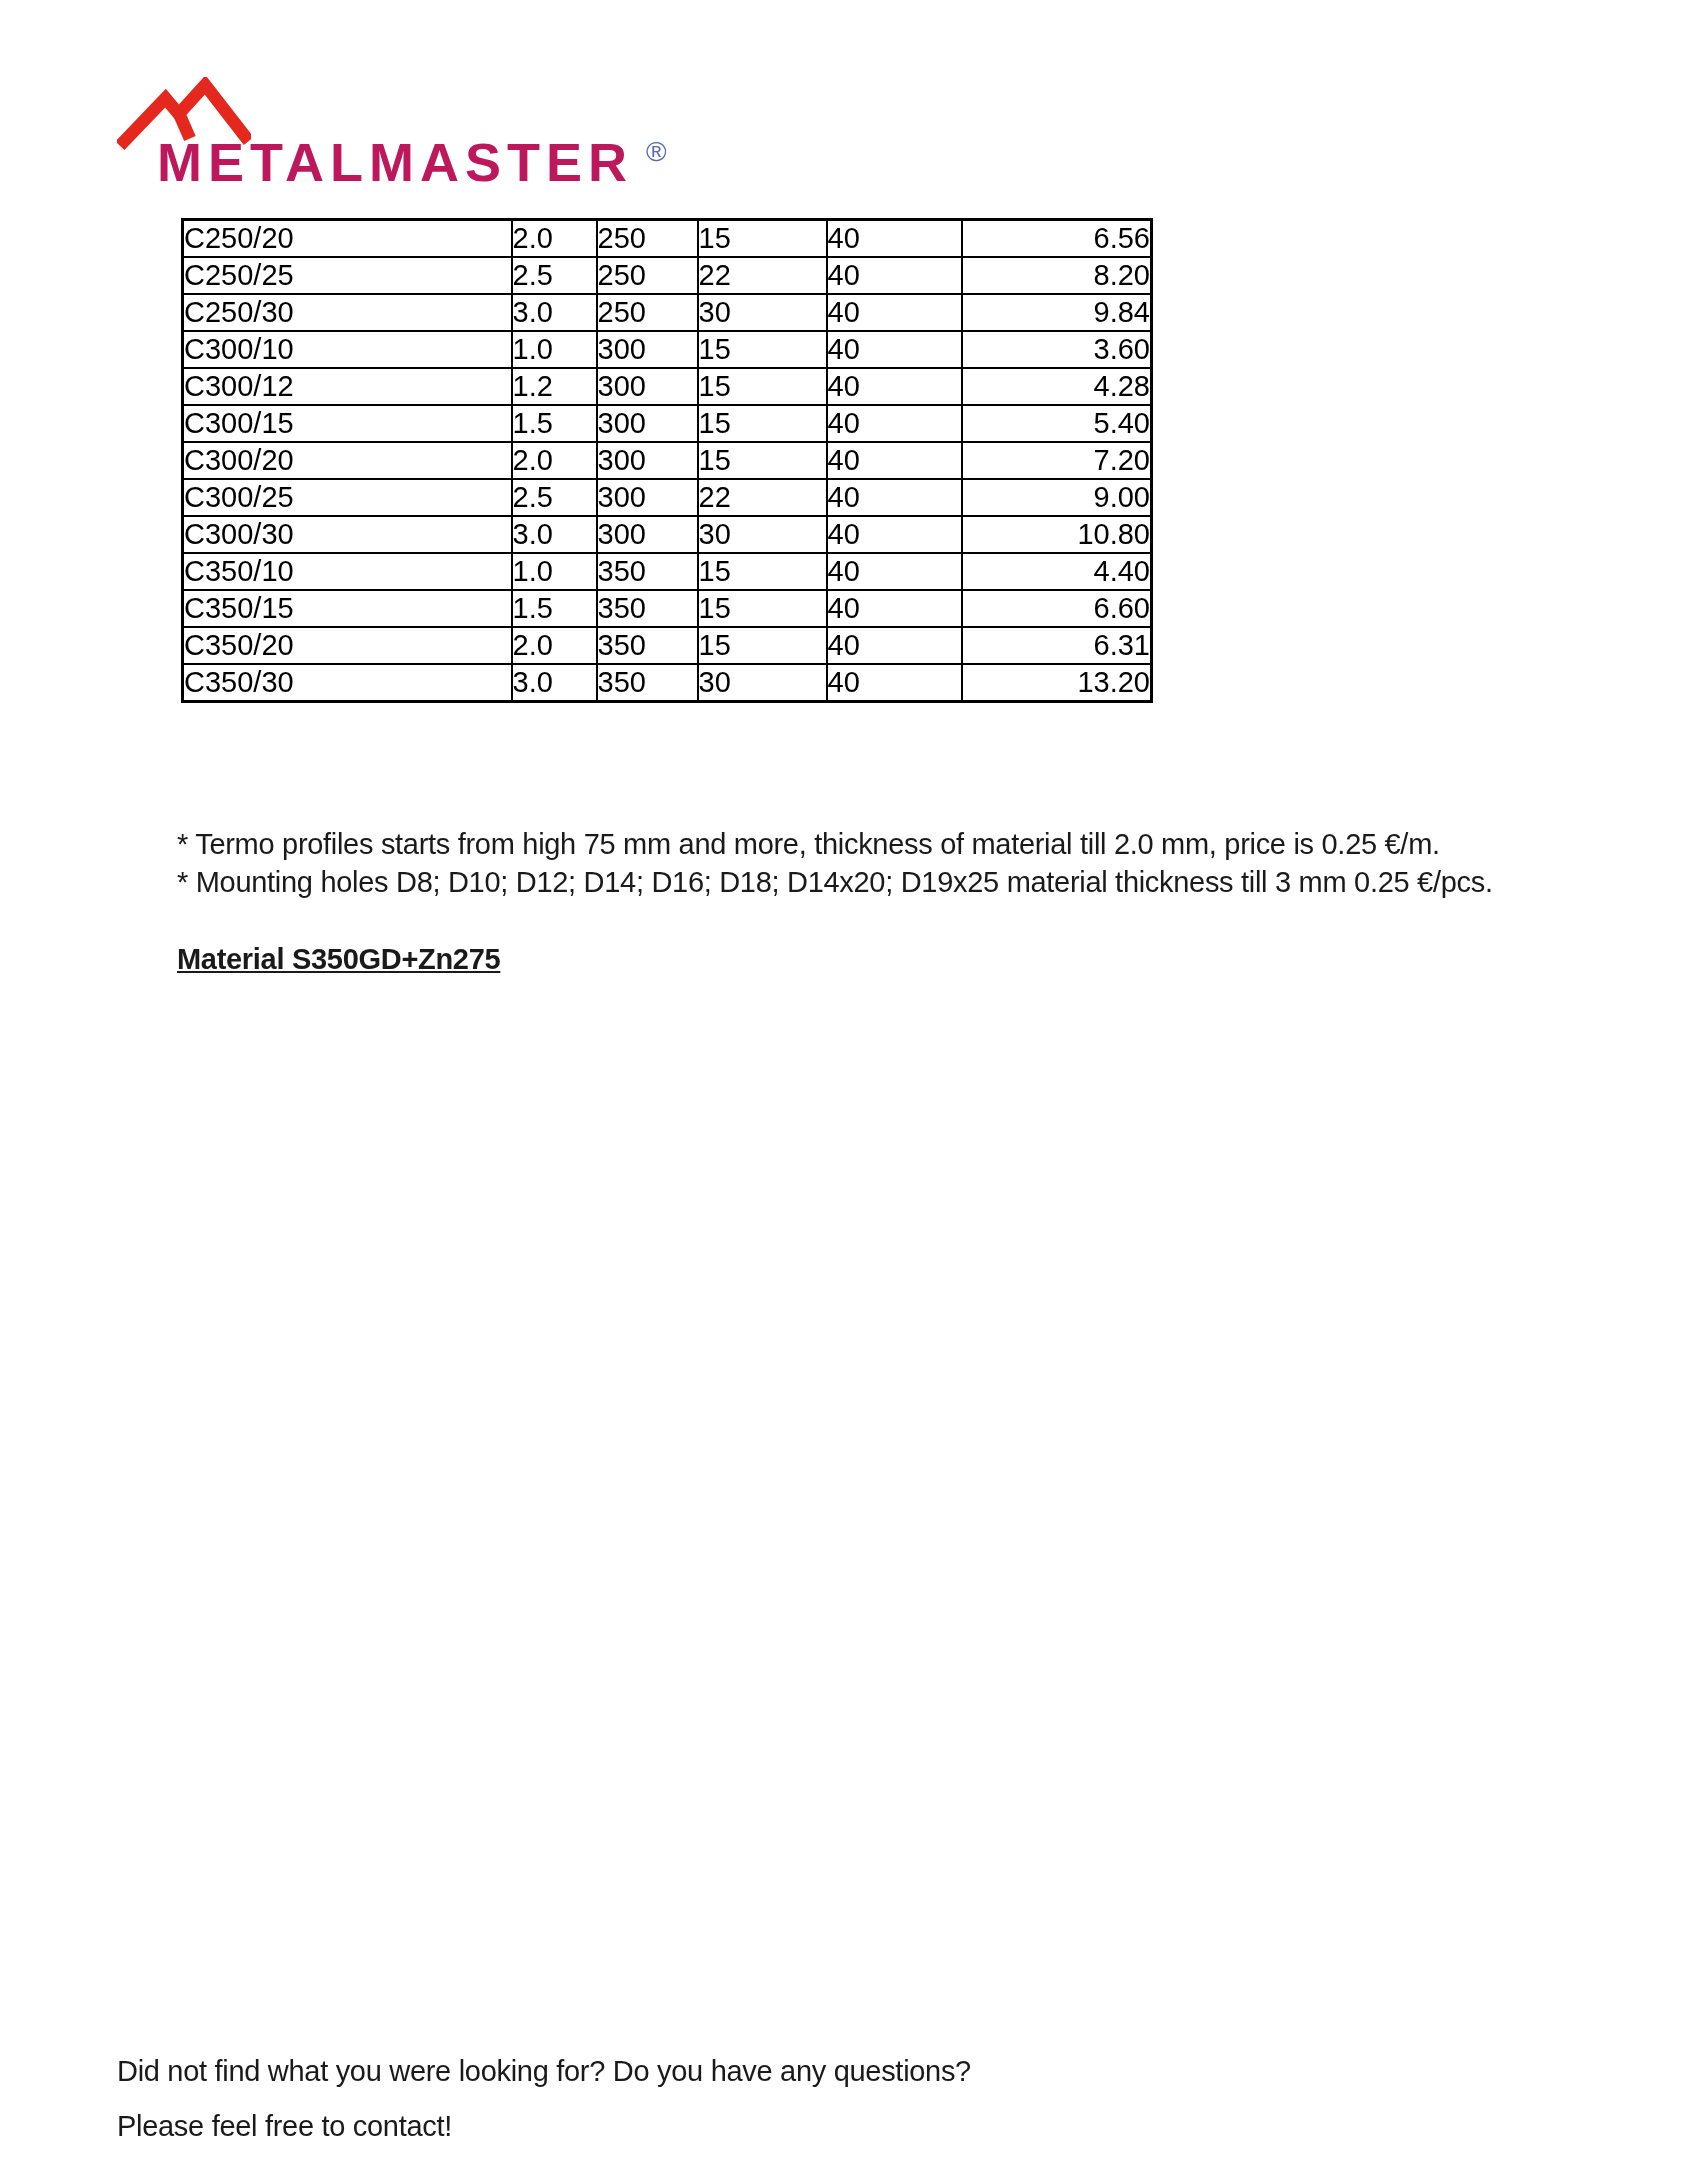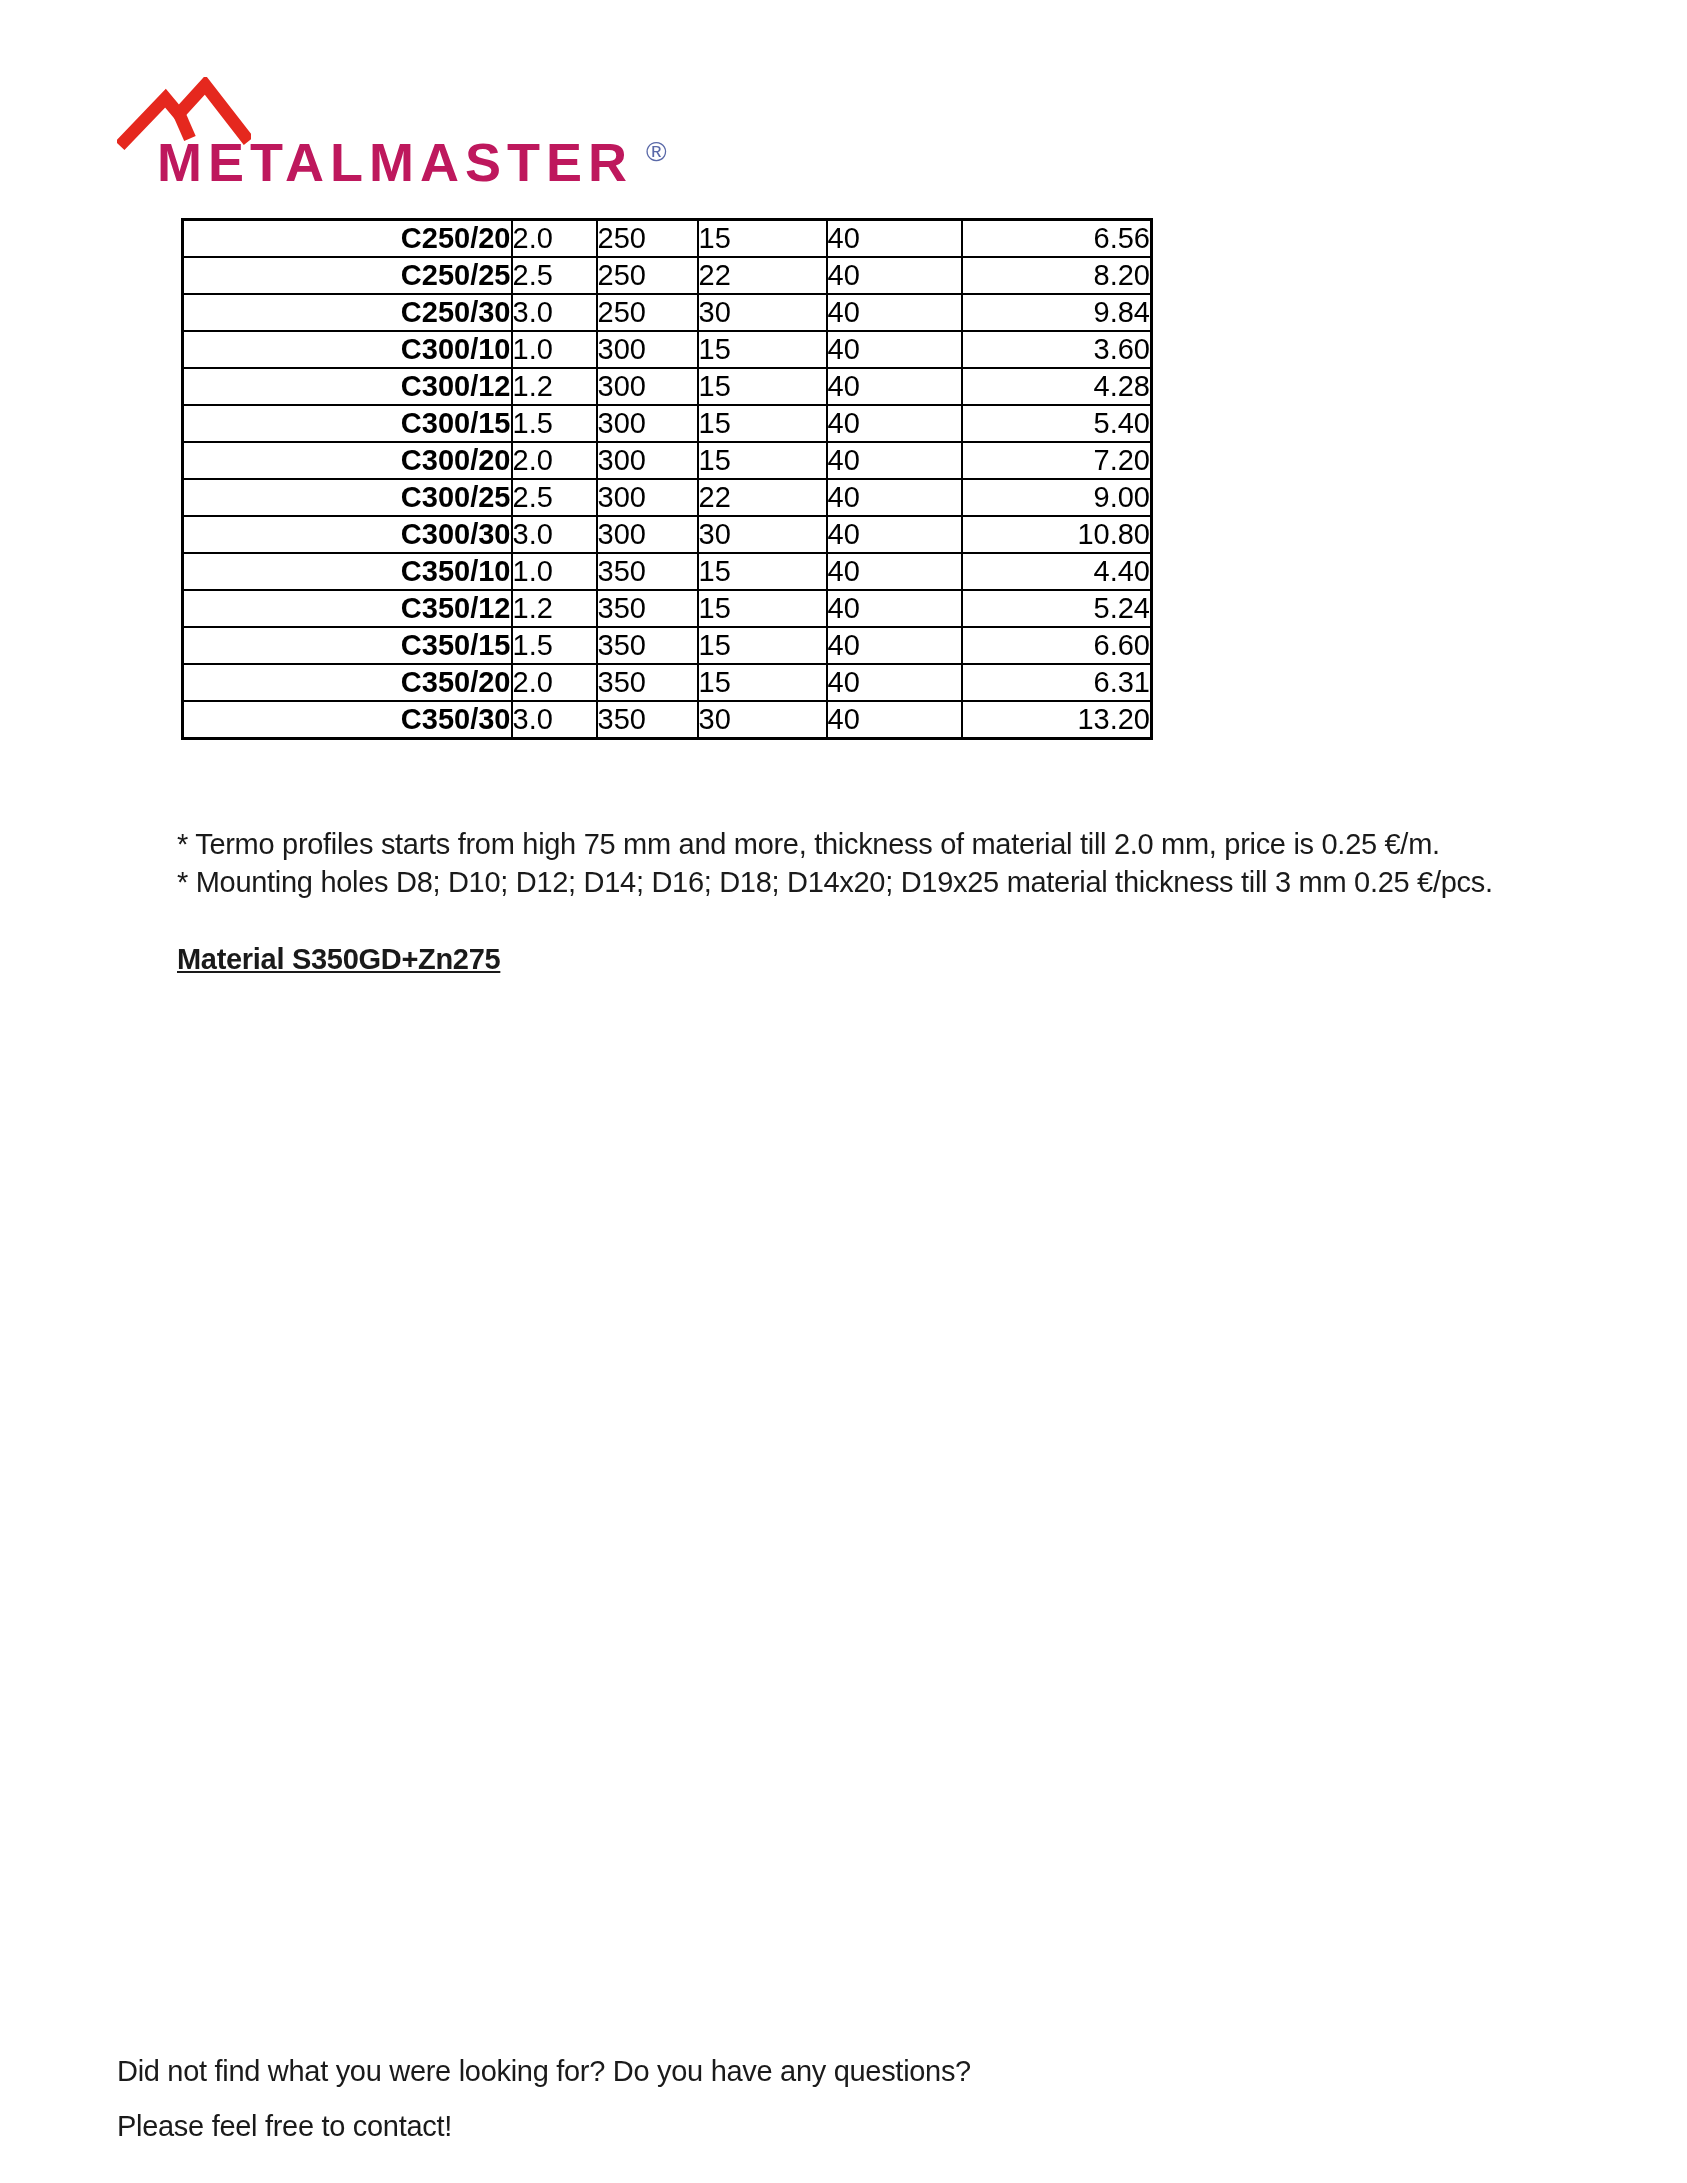--- a/index.html
+++ b/index.html
@@ -33,21 +33,21 @@
     width: 969px;
     border: 3.3px solid #000;
   }
   table.price-table td {
     border: 2px solid #000;
     border-top-width: 2.6px; border-bottom-width: 2.6px;
     height: 35px; padding: 0;
     font-size: 29px; line-height: 35px; color: #000;
     overflow: hidden; white-space: nowrap;
   }
-  td.c0 { text-align: right;  padding-left: 6px; font-weight: bold;  }
+  td.c0 { text-align: left;  padding-left: 6px;  }
   td.c1, td.c2, td.c3, td.c4 { text-align: left; }
   td.c5 { text-align: right; padding-right: 5.3px; }
 
   
   .notes {
     position: absolute; left: 177px; top: 825px;
     font-size: 29px; letter-spacing: -0.3px;
   }
   .notes p { margin: 0; line-height: 38px; white-space: nowrap; }
   .material-note {
@@ -160,28 +160,20 @@
         </tr>
         <tr>
           <td class="c0">C350/10</td>
           <td class="c1">1.0</td>
           <td class="c2">350</td>
           <td class="c3">15</td>
           <td class="c4">40</td>
           <td class="c5">4.40</td>
         </tr>
         <tr>
-          <td class="c0">C350/12</td>
-          <td class="c1">1.2</td>
-          <td class="c2">350</td>
-          <td class="c3">15</td>
-          <td class="c4">40</td>
-          <td class="c5">5.24</td>
-        </tr>
-        <tr>
           <td class="c0">C350/15</td>
           <td class="c1">1.5</td>
           <td class="c2">350</td>
           <td class="c3">15</td>
           <td class="c4">40</td>
           <td class="c5">6.60</td>
         </tr>
         <tr>
           <td class="c0">C350/20</td>
           <td class="c1">2.0</td>

